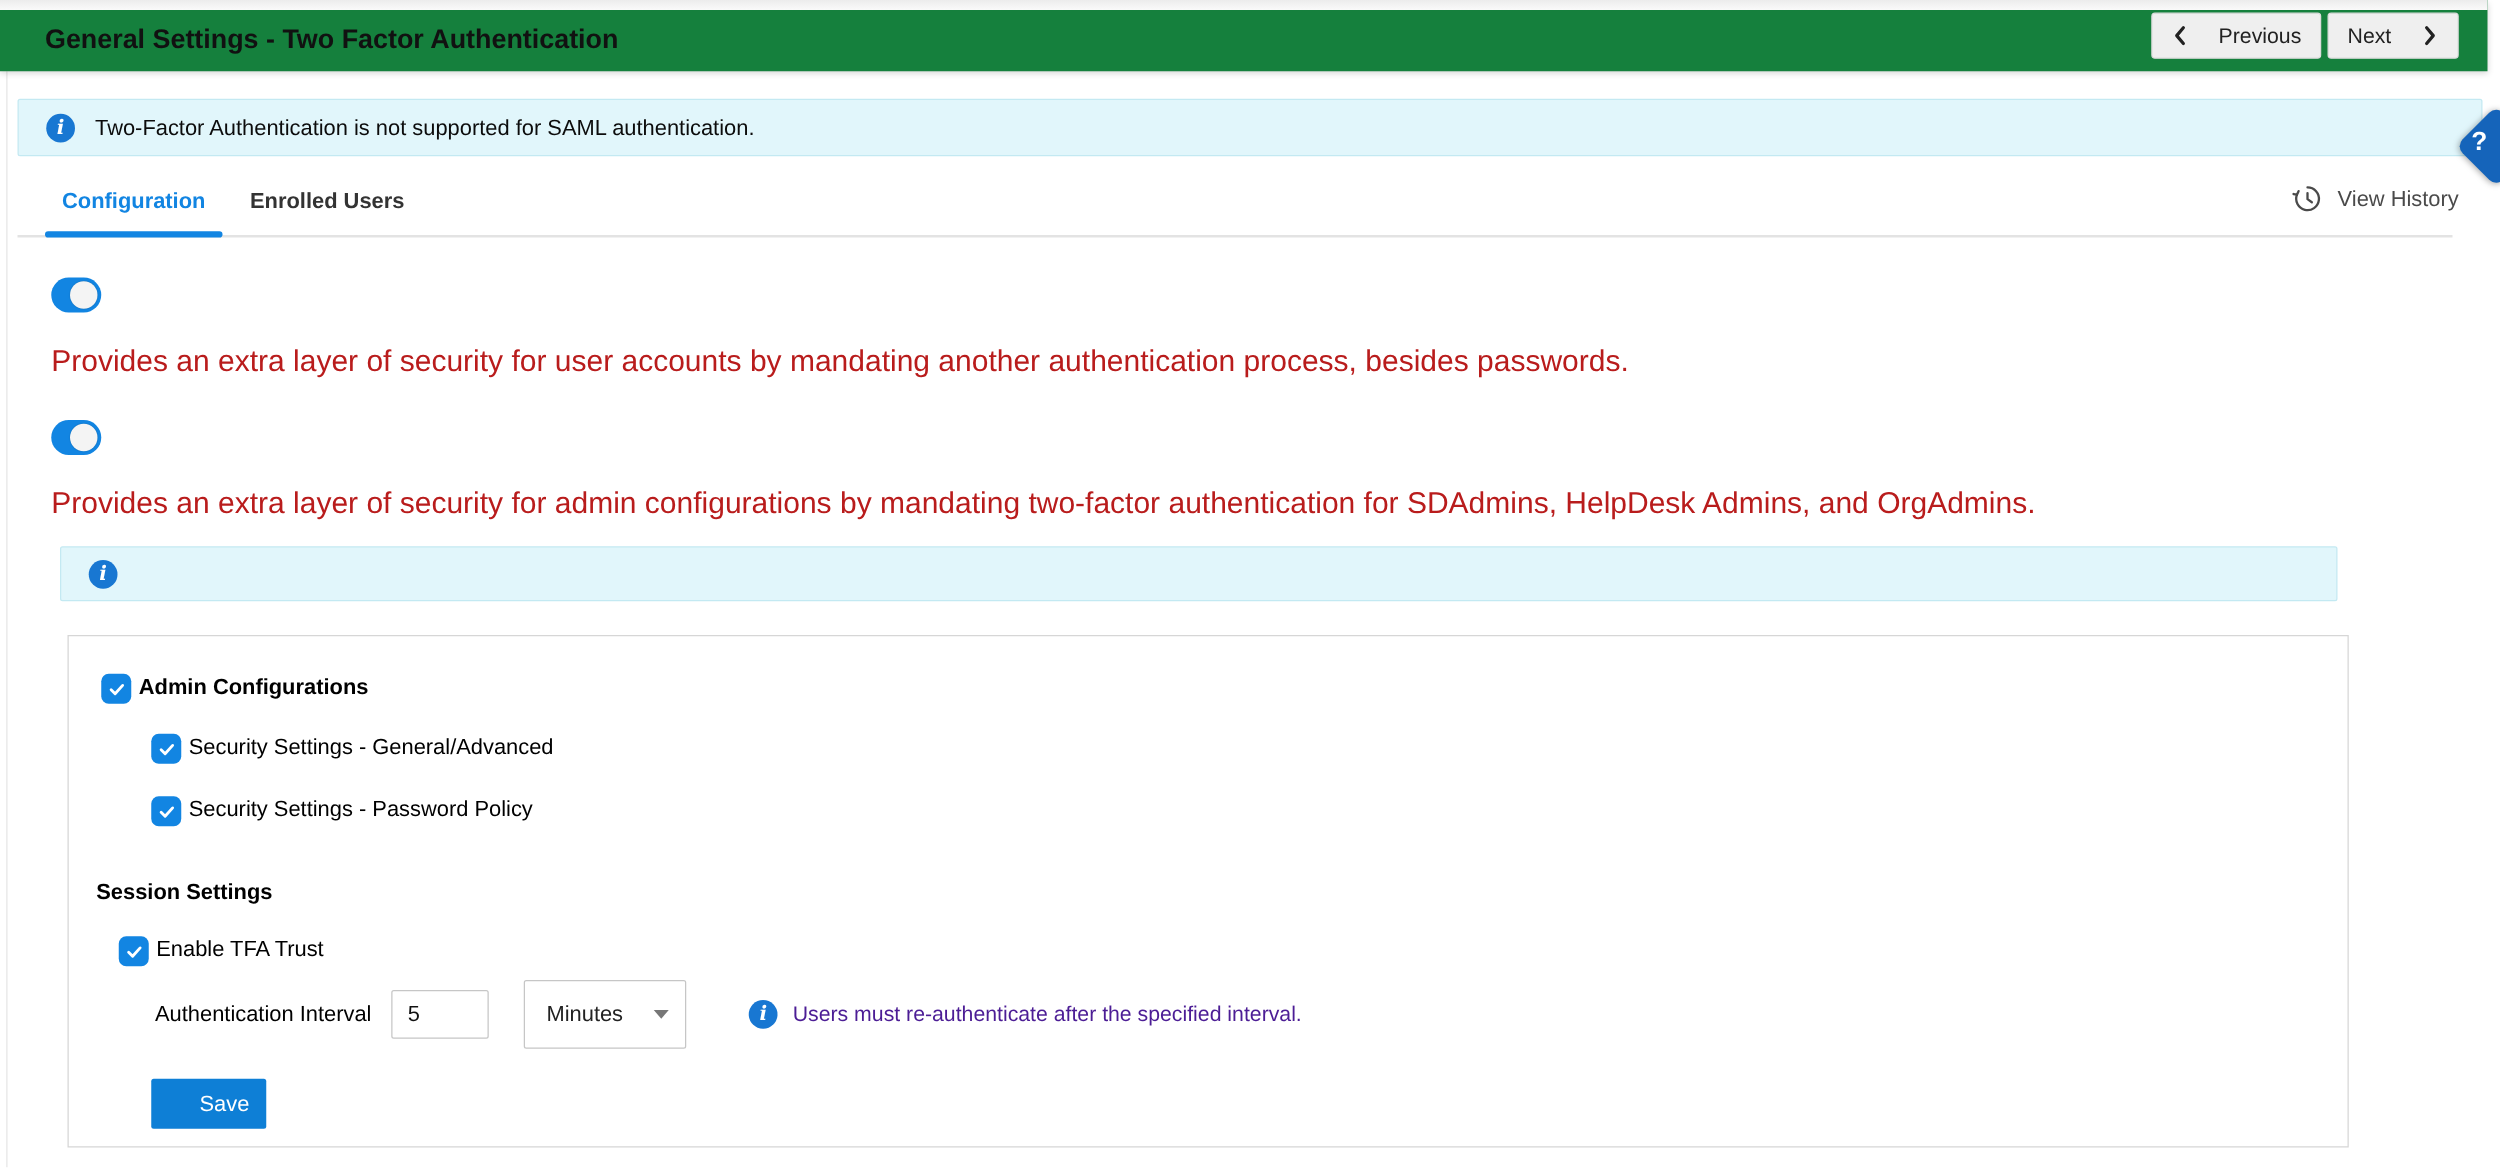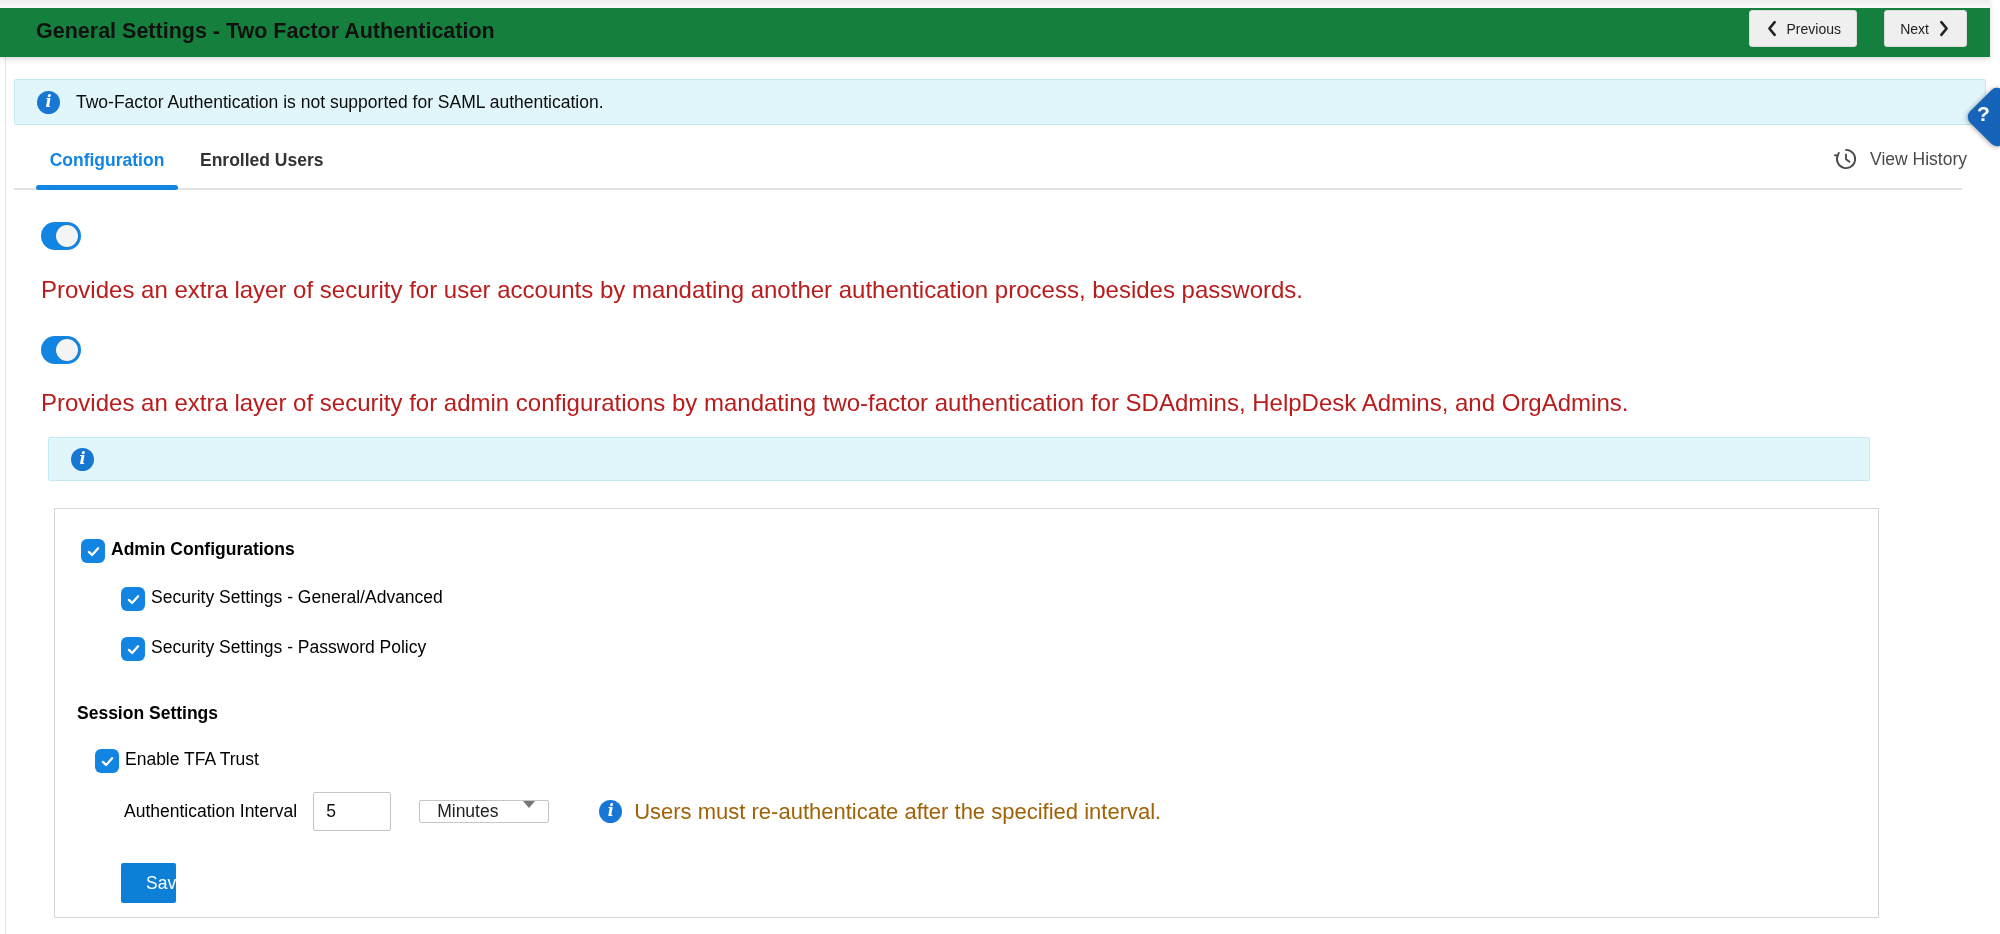--- a/index.html
+++ b/index.html
@@ -10,22 +10,22 @@
   }
 
   
   .top-strip { position:absolute; top:0; left:0; right:0; height:8px;
     background:linear-gradient(#ececec,#fafafa); z-index:5; }
   .header { position:absolute; top:0; left:0; right:10px; height:57px; background:#15803d;
     box-shadow:0 2px 5px rgba(0,0,0,.16); z-index:4; }
   .page-title { position:absolute; left:36px; top:0; height:57px; line-height:63px;
     font-size:21.5px; font-weight:bold; color:#111; }
   .nav-btn { position:absolute; top:10px; height:37px; display:flex; align-items:center;
-    gap:9px; padding:0 15px; background:#efefef; border:1px solid #dcdcdc; border-radius:3px;
-    font-size:14px; color:#222; cursor:pointer;margin-left:41px; }
+    gap:25px; padding:0 15px; background:#efefef; border:1px solid #dcdcdc; border-radius:3px;
+    font-size:17px; color:#222; cursor:pointer;margin-left:41px; }
   .nav-btn svg { display:block; }
   .btn-previous { right:133px; }
   .btn-next { right:23px; }
 
   .left-hairline { position:absolute; left:5px; top:57px; bottom:0; width:1px; background:#e6e6e6; }
 
   
   .banner { position:absolute; background:#e1f6fb; border:1px solid #c3e9f2; border-radius:2px;
     display:flex; align-items:center; gap:16px; padding-left:22px; font-size:17.5px; color:#0c0c0c; }
   .banner-saml { left:14px; top:79px; width:1972px; height:46px; }
@@ -70,29 +70,29 @@
   .cb-admin .cb-label { font-weight:bold; }
   .cb-child1 { left:66px; top:78px; }
   .cb-child2 { left:66px; top:128px; }
   .session-heading { position:absolute; left:22px; top:194px; font-size:17.5px; font-weight:bold; }
   .cb-tfa { left:28px; top:240px;margin-left:12px; }
 
   .interval-row { position:absolute; left:69px; top:283px; height:39px; display:flex; align-items:center; }
   .interval-label { font-size:17.5px; margin-right:16px; }
   .interval-input { width:78px; height:39px; border:1px solid #c6c6c6; border-radius:2px;
     font-family:"Liberation Sans", sans-serif; font-size:17.5px; padding:0 12px; color:#111; outline:none; }
-  .interval-select { margin-left:28px; width:130px; height:23px; border:1px solid #c6c6c6; border-radius:2px;
-    background:#fff; display:flex; align-items:flex-start; cursor:pointer; }
+  .interval-select { margin-left:28px; width:130px; height:55px; border:1px solid #c6c6c6; border-radius:2px;
+    background:#fff; display:flex; align-items:center; cursor:pointer; }
   .select-value { font-size:17.5px; color:#222; padding-left:17px; flex:1; }
   .caret-down { width:0; height:0; border-left:6px solid transparent; border-right:6px solid transparent;
     border-top:7px solid #777; margin-right:13px; }
   .interval-hint { display:flex; align-items:center; gap:12px; margin-left:50px; }
-  .hint-text { font-size:22px; color:#a16207; }
-
-  .save-btn { position:absolute; left:66px; top:354px; width:55px; height:40px;
+  .hint-text { font-size:17px; color:#4c1d95; }
+
+  .save-btn { position:absolute; left:66px; top:354px; width:92px; height:40px;
     background:#0e7fd6; color:#fff; border:none; border-radius:2px; font-size:17.5px;
     font-family:"Liberation Sans", sans-serif; cursor:pointer;padding-left:25px; }
 
   
   .help-badge { position:absolute; left:1974px; top:94px; width:46px; height:46px;
     background:#1564ba; border-radius:8px; transform:rotate(45deg);
     box-shadow:0 1px 5px rgba(0,0,0,.35); cursor:pointer; }
   .help-q { position:absolute; left:1977px; top:102px; color:#fff; font-size:21px;
     font-weight:bold; cursor:pointer; z-index:6; }
 </style>

